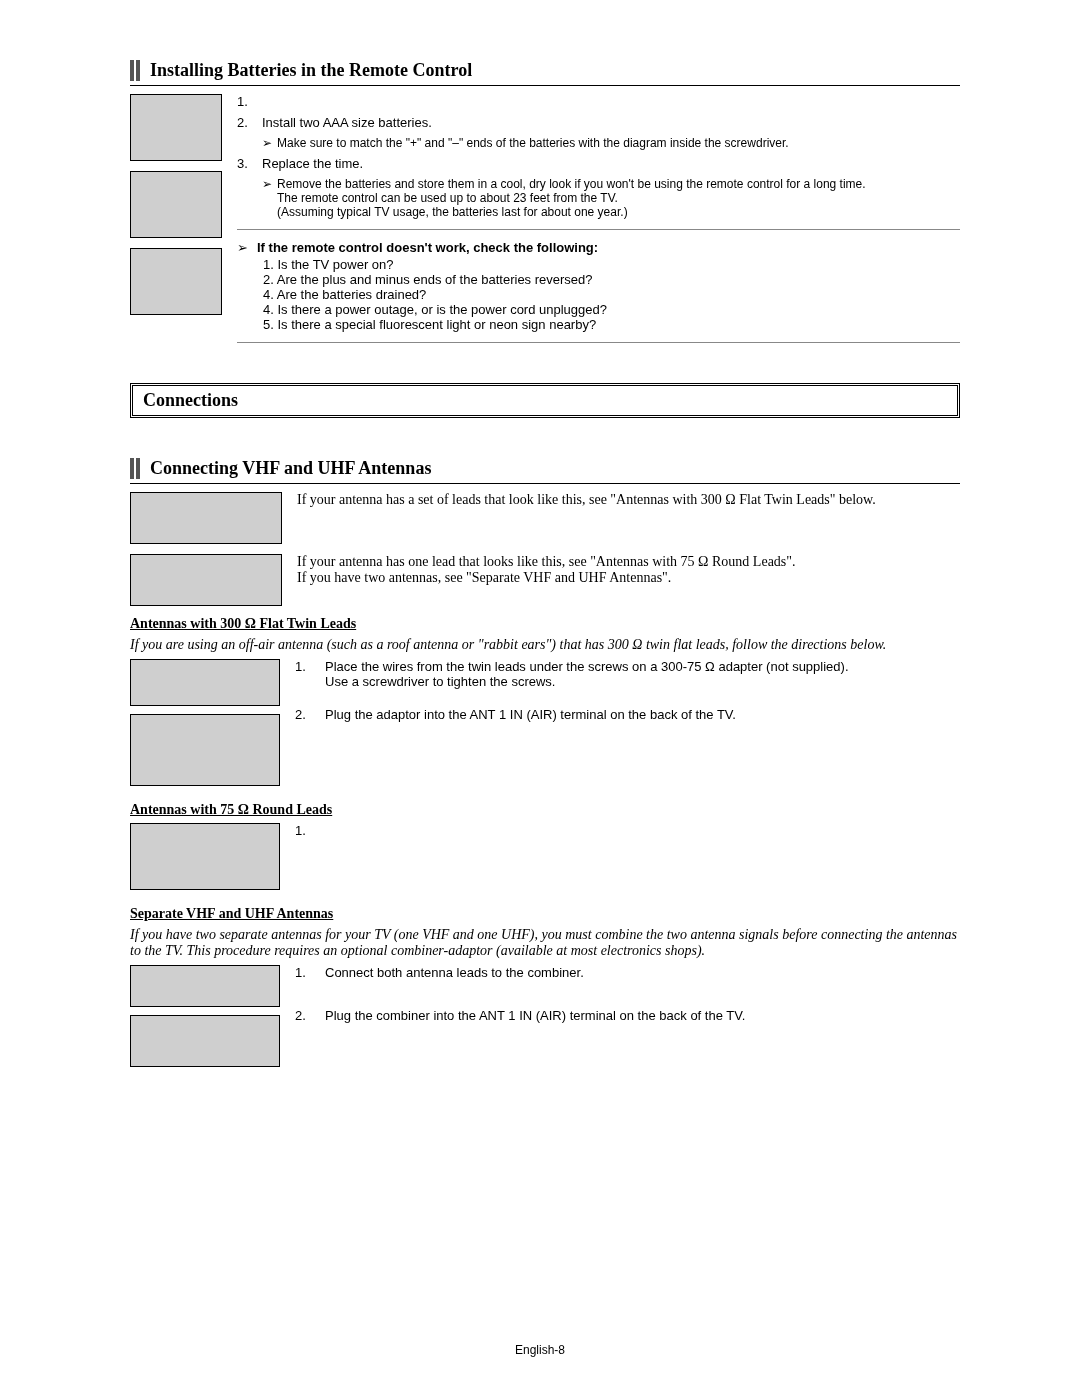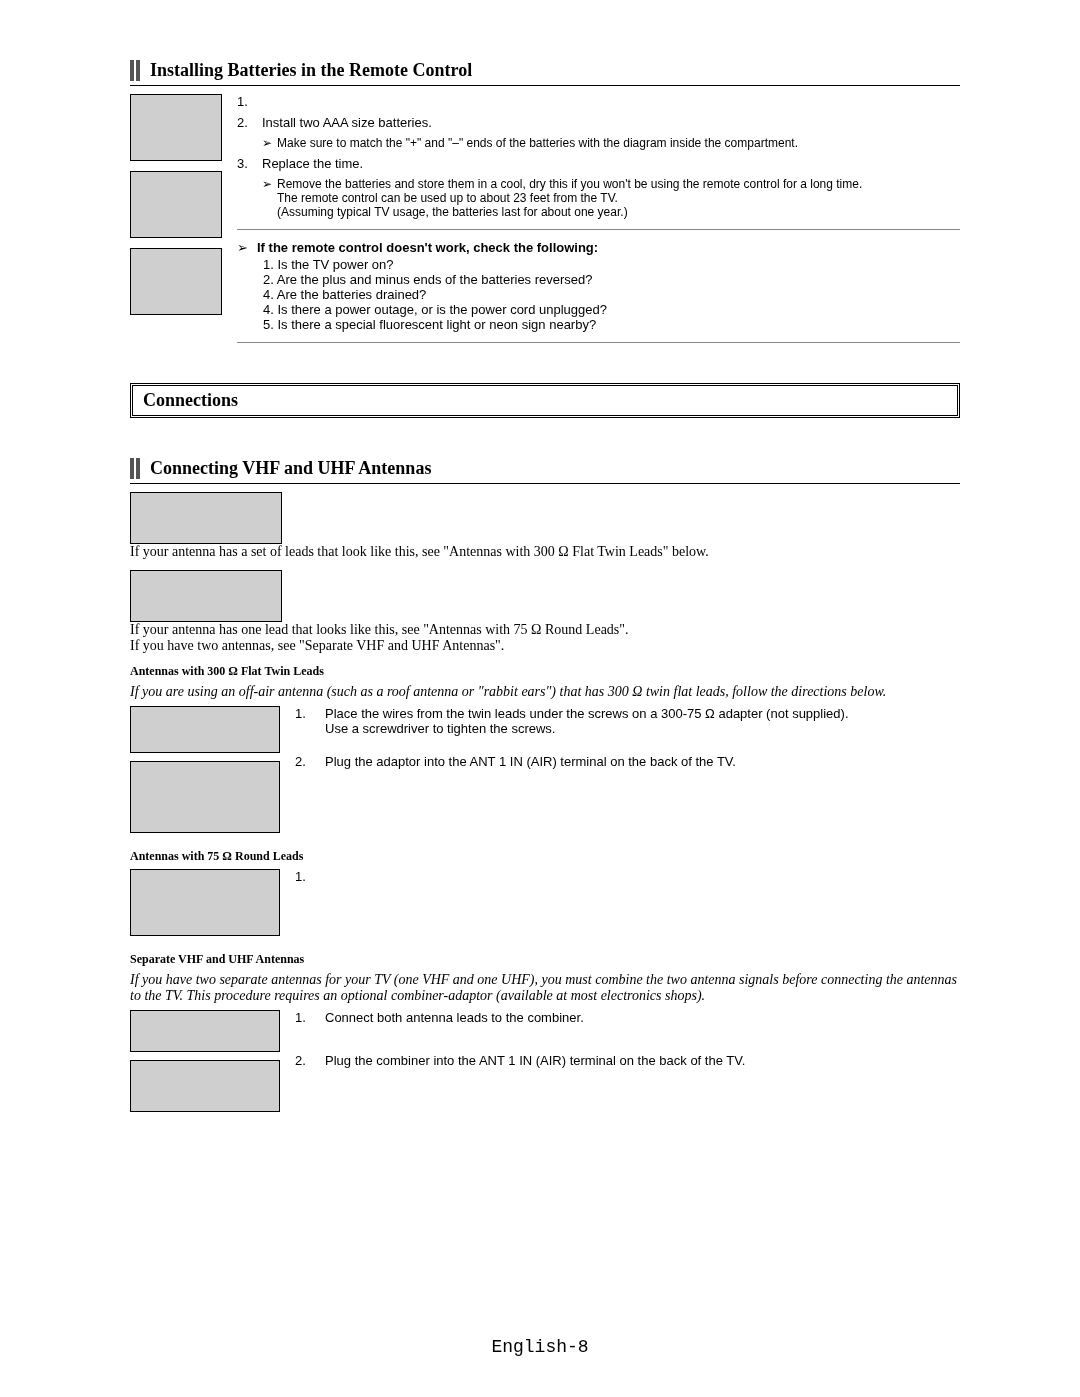--- a/index.html
+++ b/index.html
@@ -118,40 +118,41 @@
     font-weight: bold;
     font-family: "Times New Roman", Times, serif;
   }
   
   .section2-body {
     border-top: 1px solid #000;
     padding-top: 8px;
   }
   .lead-row {
     display: flex;
-    flex-direction: column;
+    flex-direction: row;
     margin-bottom: 10px;
   }
   .lead-img {
     width: 150px;
     height: 50px;
     border: 1px solid #000;
     background: #cfcfcf;
     margin-right: 15px;
     flex-shrink: 0;
   }
   .lead-txt {
     flex: 1;
     font-family: "Times New Roman", Times, serif;
     font-size: 14px;
   }
   .subh {
     font-family: "Times New Roman", Times, serif;
-    font-size: 12px;
+    font-size: 14px;
     font-weight: bold;
+    text-decoration: underline;
     margin-top: 8px;
     margin-bottom: 5px;
   }
   .para {
     font-family: "Times New Roman", Times, serif;
     font-size: 14px;
     margin-bottom: 6px;
     font-style: italic;
   }
   .step-row {
@@ -180,22 +181,22 @@
   .step-text {
     display: flex;
     margin-bottom: 18px;
   }
   .pg-num {
     position: absolute;
     bottom: 40px;
     left: 0;
     right: 0;
     text-align: center;
-    font-family: Liberation Mono, monospace;
-    font-size: 18px;
+    font-family: Liberation Sans, sans-serif;
+    font-size: 12px;
   }
 </style>
 </head>
 <body>
 
 <div class="page">
 
   <div class="heading-row">
     <div class="vbars">
       <div class="bar"></div>
@@ -212,30 +213,30 @@
     <div class="text-col">
       <div class="ol-item">
         <span class="ol-num">1.</span>
       </div>
       <div class="ol-item">
         <span class="ol-num">2.</span>
         <span>Install two AAA size batteries.</span>
       </div>
       <div class="note-line">
         <span class="note-arrow">➢</span>
-        <span class="txt">Make sure to match the "+" and "–" ends of the batteries with the diagram inside the compartment.</span>
+        <span class="txt">Make sure to match the "+" and "–" ends of the batteries with the diagram inside the screwdriver.</span>
       </div>
       <div class="ol-item">
         <span class="ol-num">3.</span>
         <span>Replace the time.</span>
       </div>
       <div class="note-line">
         <span class="note-arrow">➢</span>
         <span class="txt">
-          <span>Remove the batteries and store them in a cool, dry this if you won't be using the remote control for a long time.</span><br>
+          <span>Remove the batteries and store them in a cool, dry look if you won't be using the remote control for a long time.</span><br>
           <span>The remote control can be used up to about 23 feet from the TV.</span><br>
           <span>(Assuming typical TV usage, the batteries last for about one year.)</span>
         </span>
       </div>
       <hr class="hr-light">
       <div class="trouble-block">
         <span class="arrow">➢</span>
         <div class="tb">
           <div class="bold">If the remote control doesn't work, check the following:</div>
           <div class="q">1. Is the TV power on?</div>

